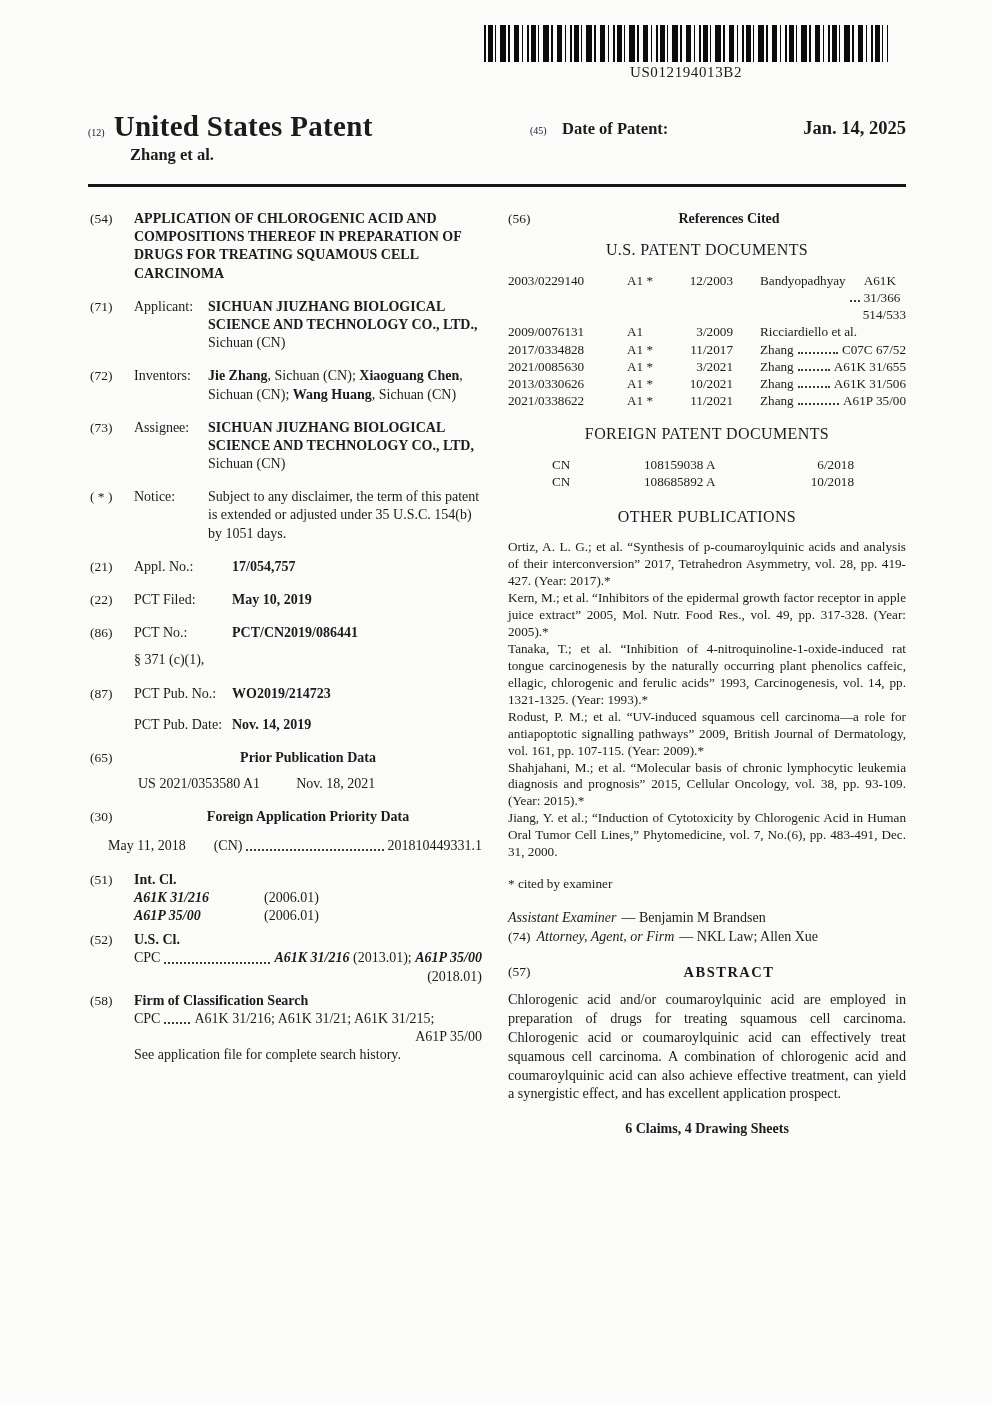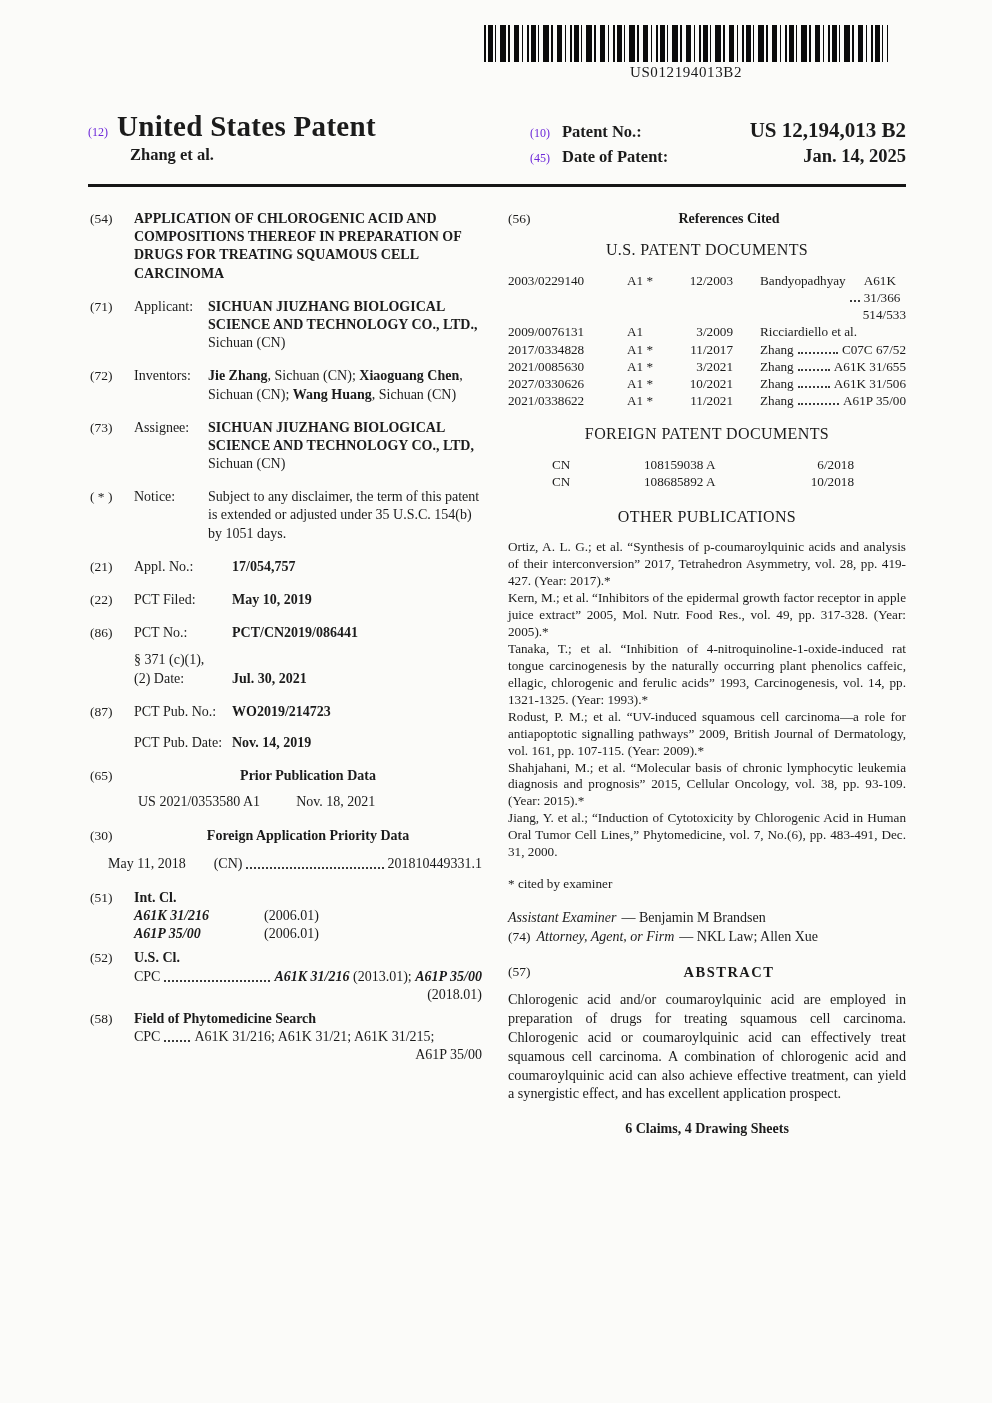--- a/index.html
+++ b/index.html
@@ -25,21 +25,21 @@
       #0b0b0b 38px 39px, transparent 39px 43px);
   }
   .barcode-text {
     position: absolute; left: 484px; top: 64px; width: 404px;
     text-align: center; font-size: 15px; letter-spacing: .6px;
   }
 
   
   .header { position: absolute; left: 88px; top: 110px; width: 818px; display: flex; justify-content: space-between; }
   .title-row { display: flex; align-items: baseline; gap: 9px; }
-  .tag-sm { font-size: 12px; color: #6d28d9; }
+  .tag-sm { font-size: 10px; color: #0f172a; }
   .h-title { font-size: 29px; font-weight: bold; letter-spacing: .3px; }
   .h-authors { font-size: 16.5px; font-weight: bold; margin: 2px 0 0 42px; }
   .header-right { width: 376px; padding-top: 8px; }
   .hr-row { display: flex; align-items: baseline; margin-bottom: 3px; }
   .hr-row .tag-sm { width: 32px; flex: none; }
   .h-label { font-size: 16.5px; font-weight: bold; }
   .h-value { flex: 1; text-align: right; font-weight: bold; }
   .pn { font-size: 21px; }
   .dt { font-size: 18.5px; }
   .rule { position: absolute; left: 88px; top: 184px; width: 818px; height: 3px; background: #161616; }
@@ -110,25 +110,20 @@
   <div class="header">
     <div class="header-left">
       <div class="title-row">
         <span class="tag-sm">(12)</span>
         <span class="h-title">United States Patent</span>
       </div>
       <div class="h-authors">Zhang et al.</div>
     </div>
     <div class="header-right">
       <div class="hr-row">
-        <span class="tag-sm">(10)</span>
-        <span class="h-label">Patent No.:</span>
-        <span class="h-value pn">US 12,194,013 B2</span>
-      </div>
-      <div class="hr-row">
         <span class="tag-sm">(45)</span>
         <span class="h-label">Date of Patent:</span>
         <span class="h-value dt">Jan. 14, 2025</span>
       </div>
     </div>
   </div>
   <div class="rule"></div>
 
   <div class="col-left">
 
@@ -174,24 +169,20 @@
     </div>
 
     <div class="item">
       <span class="tag">(86)</span>
       <div class="cnt">
         <div class="flexrow">
             <span class="lblw">PCT No.:</span>
             <span class="b">PCT/CN2019/086441</span>
           </div>
         <div class="subgap">§ 371 (c)(1),</div>
-        <div class="flexrow">
-            <span class="lblw">(2) Date:</span>
-            <span class="b">Jul. 30, 2021</span>
-          </div>
       </div>
     </div>
 
     <div class="item">
       <span class="tag">(87)</span>
       <div class="cnt">
         <div class="flexrow">
             <span class="lblw">PCT Pub. No.:</span>
             <span class="b">WO2019/214723</span>
           </div>
@@ -250,27 +241,28 @@
           <span class="leader"></span>
           <span><span class="bi">A61K 31/216</span><span> (2013.01); </span><span class="bi">A61P 35/00</span></span>
         </div>
         <div class="right">(2018.01)</div>
       </div>
     </div>
 
     <div class="item">
       <span class="tag">(58)</span>
       <div class="cnt">
-        <div class="b">Field of Phytomedicine Search</div>
+        <div class="b">Firm of Classification Search</div>
         <div class="flexrow">
           <span>CPC</span>
           <span class="leader short"></span>
           <span>A61K 31/216; A61K 31/21; A61K 31/215;</span>
         </div>
         <div class="right">A61P 35/00</div>
+        <div>See application file for complete search history.</div>
       </div>
     </div>
   </div>
 
   <div class="col-right">
 
     <div class="sec-head">
       <span class="tag">(56)</span>
       <span class="head-text">References Cited</span>
     </div>
@@ -311,21 +303,21 @@
         <span class="c-num">2021/0085630</span>
         <span class="c-kind">A1 *</span>
         <span class="c-date">3/2021</span>
         <span class="c-rest">
             <span>Zhang</span>
             <span class="leader"></span>
             <span>A61K 31/655</span>
           </span>
       </div>
       <div class="us-row">
-        <span class="c-num">2027/0330626</span>
+        <span class="c-num">2013/0330626</span>
         <span class="c-kind">A1 *</span>
         <span class="c-date">10/2021</span>
         <span class="c-rest">
             <span>Zhang</span>
             <span class="leader"></span>
             <span>A61K 31/506</span>
           </span>
       </div>
       <div class="us-row">
         <span class="c-num">2021/0338622</span>

